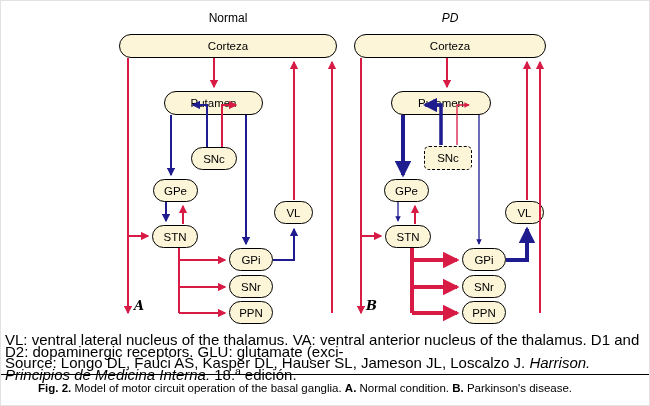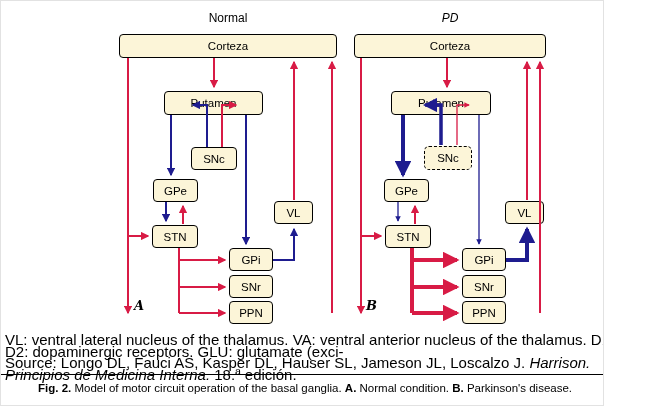--- a/index.html
+++ b/index.html
@@ -1,19 +1,19 @@
 <!DOCTYPE html>
 <html style="--boxfill: #fcf5d8; --boxborder: #000000;"><head>
 <meta charset="utf-8">
 <style>
   html,body{margin:0;padding:0;background:#fff;}
-  .page{position:relative;width:604px;height:406px;background:#ffffff;
+  .page{position:relative;width:650px;height:406px;background:#ffffff;
         font-family:"Liberation Sans",sans-serif;border:1px solid #e2e2e2;box-sizing:border-box;overflow:hidden;}
   .box{position:absolute;z-index:2;background:var(--boxfill,#fcf5d8);
-       border:1.6px solid var(--boxborder,#000);border-radius:4px;
+       border:1.6px solid var(--boxborder,#000);border-radius:12px;
        display:flex;align-items:center;justify-content:center;
        font-size:11.5px;color:#000;box-sizing:border-box;}
   .box.dashed{border-style:dashed;border-radius:5px;}
   .panel-title{position:absolute;z-index:2;text-align:center;font-size:12px;color:#000;}
   .panel-letter{position:absolute;z-index:2;font-family:"DejaVu Serif",serif;
                 font-style:italic;font-weight:bold;font-size:13px;color:#000;}
   svg.edges{position:absolute;left:0;top:0;z-index:3;pointer-events:none;}
   .footnote{position:absolute;left:4px;top:333px;width:643px;
             font-size:15px;line-height:11.5px;color:#000;z-index:2;}
   .fit{font-style:italic;}

